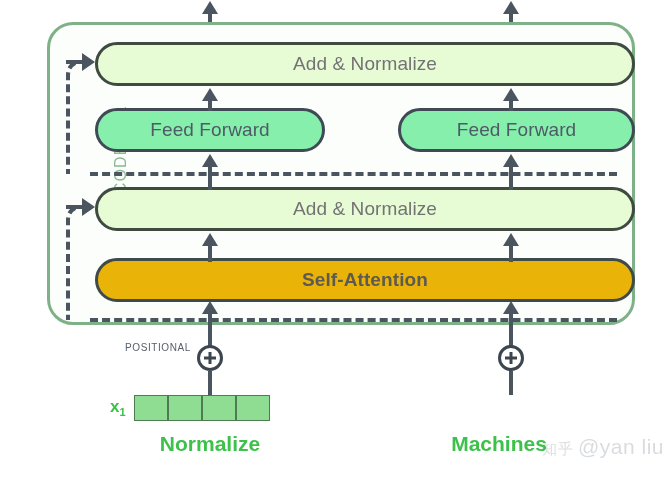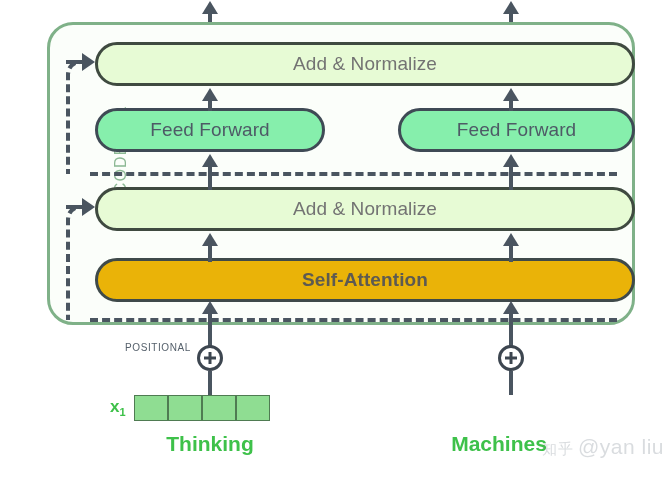--- a/index.html
+++ b/index.html
@@ -257,21 +257,21 @@
 
   <div class="embed-row" style="left:110px;top:395px;">
     <span class="embed-tag">x<sub>1</sub></span>
     <span class="embed-cells">
         <span class="cell"></span>
         <span class="cell"></span>
         <span class="cell"></span>
         <span class="cell"></span>
       </span>
   </div>
-  <div class="word" style="left:140px;top:432px;width:140px;">Thinking</div>
+  <div class="word" style="left:140px;top:432px;width:140px;">Normalize</div>
 
   <div class="word" style="left:424px;top:432px;width:150px;">Machines</div>
 
   <div class="watermark" style="left:510px;top:435px;padding-left:32px;">
     <span class="zhihu">知乎</span><span>@yan liu</span>
   </div>
 
 </div>
 
 </body></html>

